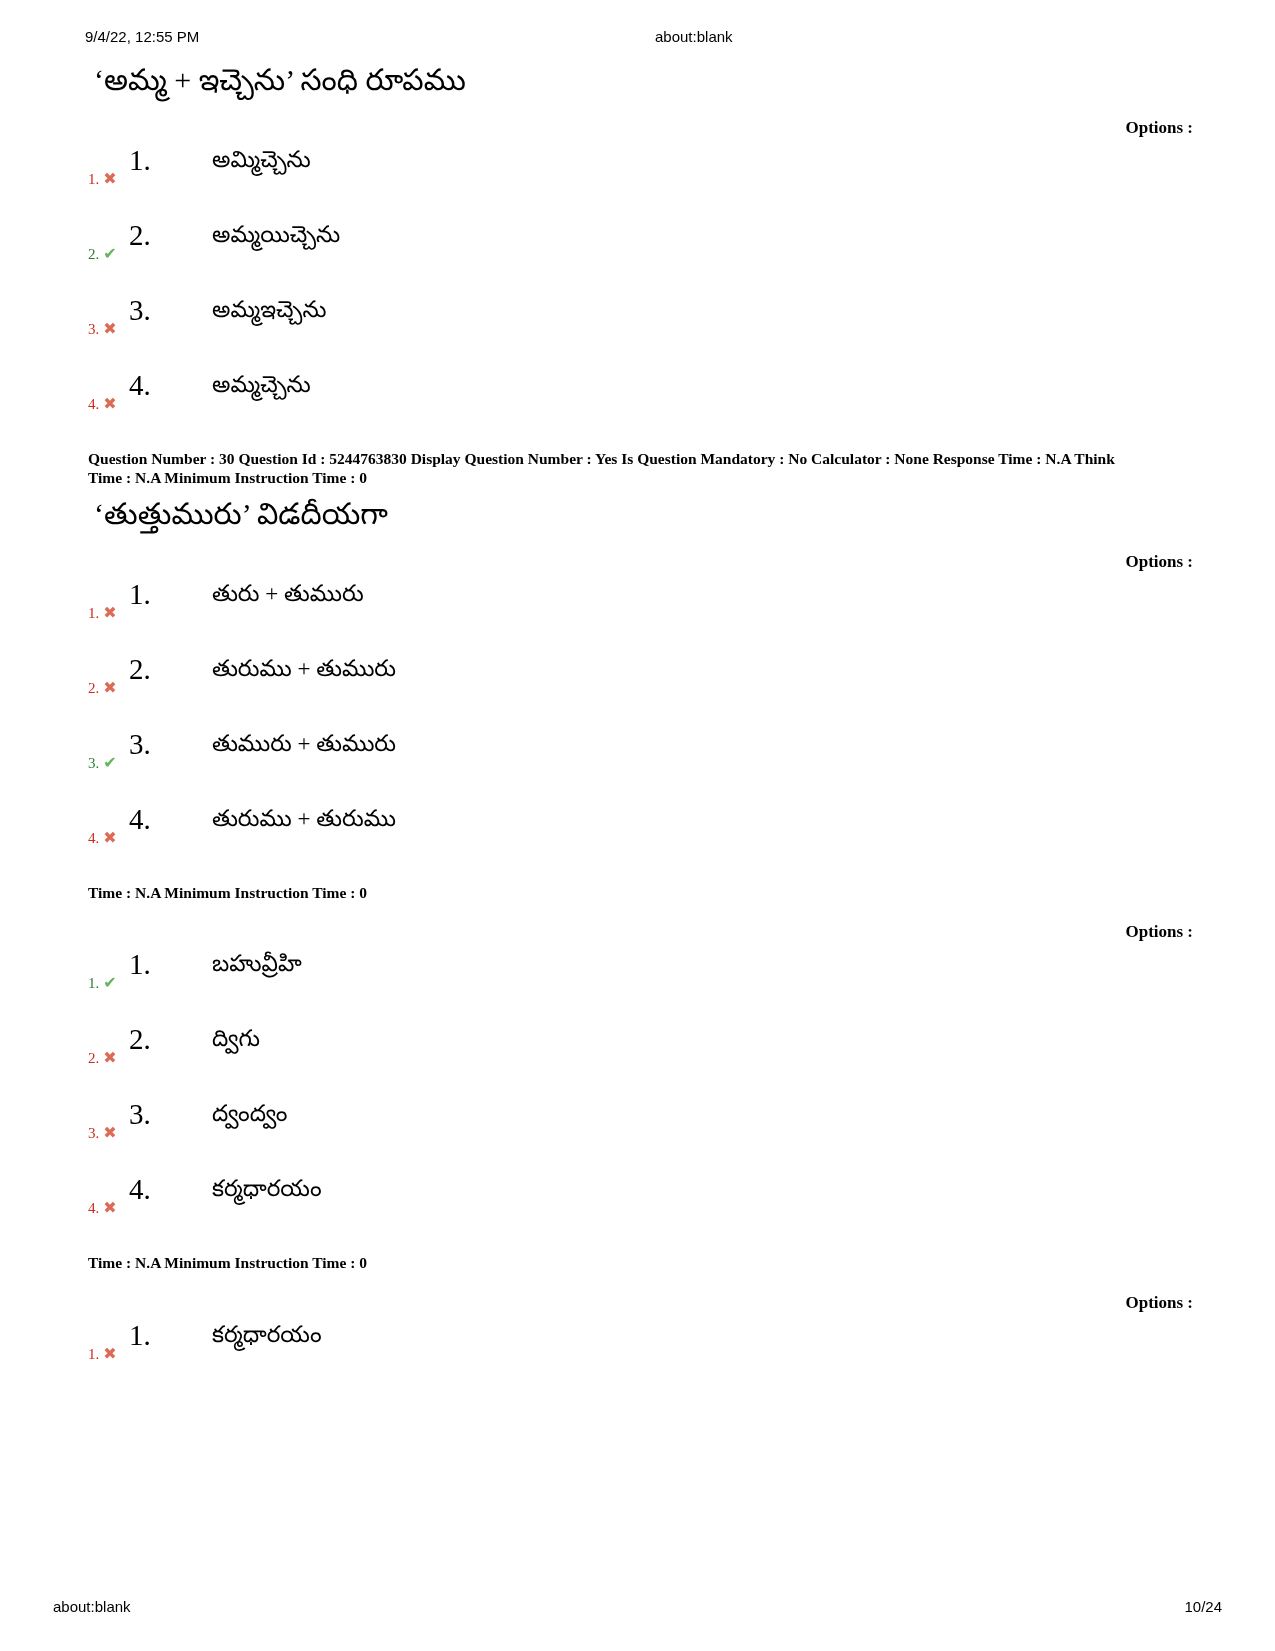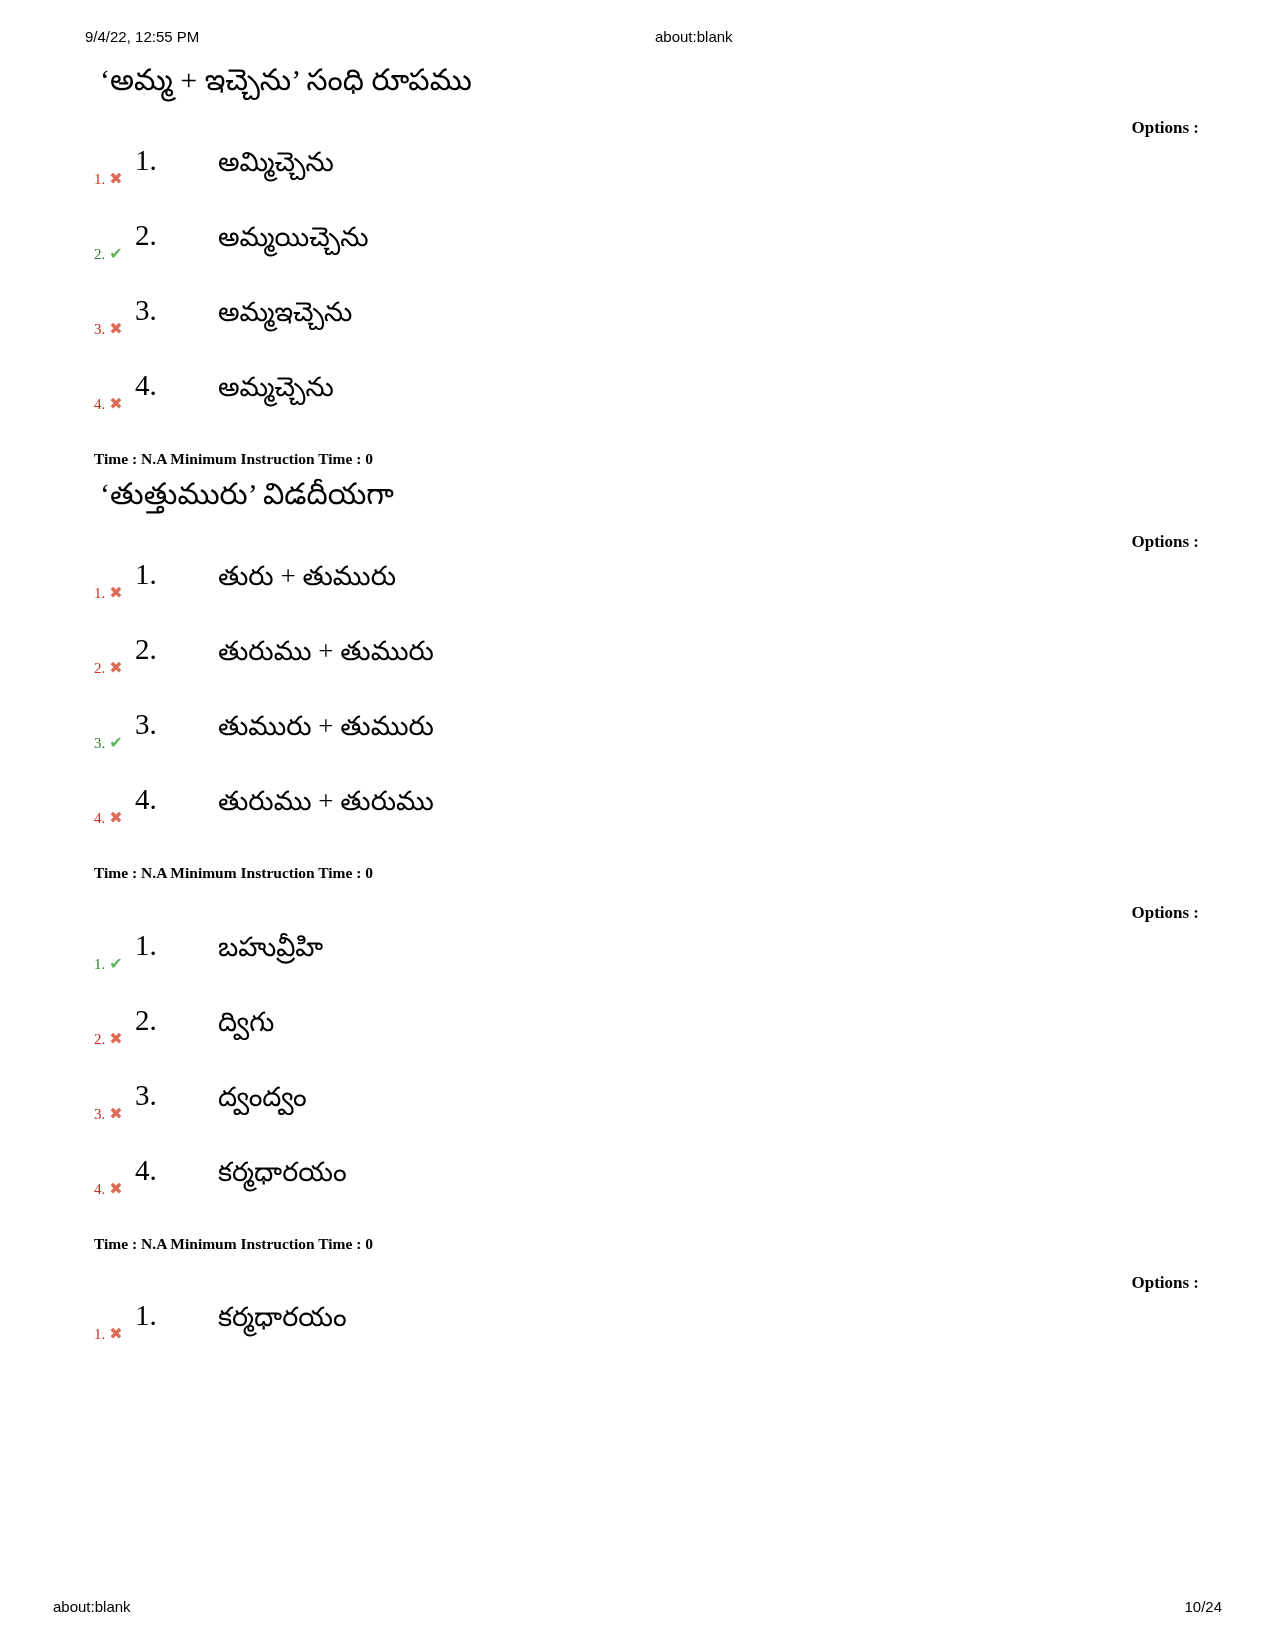--- a/index.html
+++ b/index.html
@@ -2,28 +2,28 @@
 <html><head>
 <meta charset="utf-8">
 <style>
   html,body{margin:0;padding:0;background:#fff;}
   .page{position:relative;width:1275px;height:1651px;background:#fff;color:#000;
         font-family:"Liberation Serif",serif;overflow:hidden;}
   .header{position:absolute;top:28px;left:53px;right:53px;height:20px;
           font-family:"Liberation Sans",sans-serif;font-size:15px;}
   .header .dt{position:absolute;left:0;top:0;margin-left:32px;}
   .header .title{position:absolute;left:602px;top:0;}
-  .content{position:absolute;top:50px;left:94px;width:1105px;}
+  .content{position:absolute;top:50px;left:88px;width:1105px;}
   .q-meta{font-weight:bold;font-size:15.5px;line-height:1.25;margin:36px 0 4px;max-width:1078px;}
   .q-meta div{white-space:nowrap;}
   .q-text{font-size:30px;line-height:1.2;margin:8px 0 0;padding-left:6px;}
   .options-label{font-weight:bold;font-size:17px;margin:20px 0 2px;text-align:right;}
   .option-row{position:relative;padding:4px 0 0 41px;margin-bottom:27px;min-height:44px;}
   .opt-num{display:inline-block;width:79px;font-size:29px;vertical-align:top;}
-  .opt-text{display:inline-block;font-size:27px;vertical-align:top;padding-top:3px;text-align:right;}
+  .opt-text{display:inline-block;font-size:23px;vertical-align:top;padding-top:3px;text-align:right;}
   .marker{position:absolute;left:0;top:29px;font-size:15px;white-space:nowrap;}
   .marker .icon{font-size:16px;margin-left:4px;font-family:"DejaVu Sans",sans-serif;}
   .marker.wrong{color:#cc2b1d;}
   .marker.wrong .icon{color:#dd6a55;}
   .marker.correct{color:#2f7d32;}
   .marker.correct .icon{color:#63b45f;}
   .footer{position:absolute;bottom:36px;left:53px;right:53px;
           font-family:"Liberation Sans",sans-serif;font-size:15px;
           display:flex;justify-content:space-between;}
 </style>
@@ -71,20 +71,21 @@
         <span class="marker wrong">
           <span>4.</span><span class="icon">✖</span>
         </span>
         <span class="opt-num">4.</span>
         <span class="opt-text">అమ్మచ్చెను</span>
       </div>
     </div>
 
     <div class="q-block">
       <div class="q-meta">
+        <div>Question Number : 30 Question Id : 5244763830 Display Question Number : Yes Is Question Mandatory : No Calculator : None Response Time : N.A Think</div>
         <div>Time : N.A Minimum Instruction Time : 0</div>
       </div>
       <div class="q-text">‘తుత్తుమురు’ విడదీయగా</div>
       <div class="options-label">Options :</div>
 
       <div class="option-row">
         <span class="marker wrong">
           <span>1.</span><span class="icon">✖</span>
         </span>
         <span class="opt-num">1.</span>

